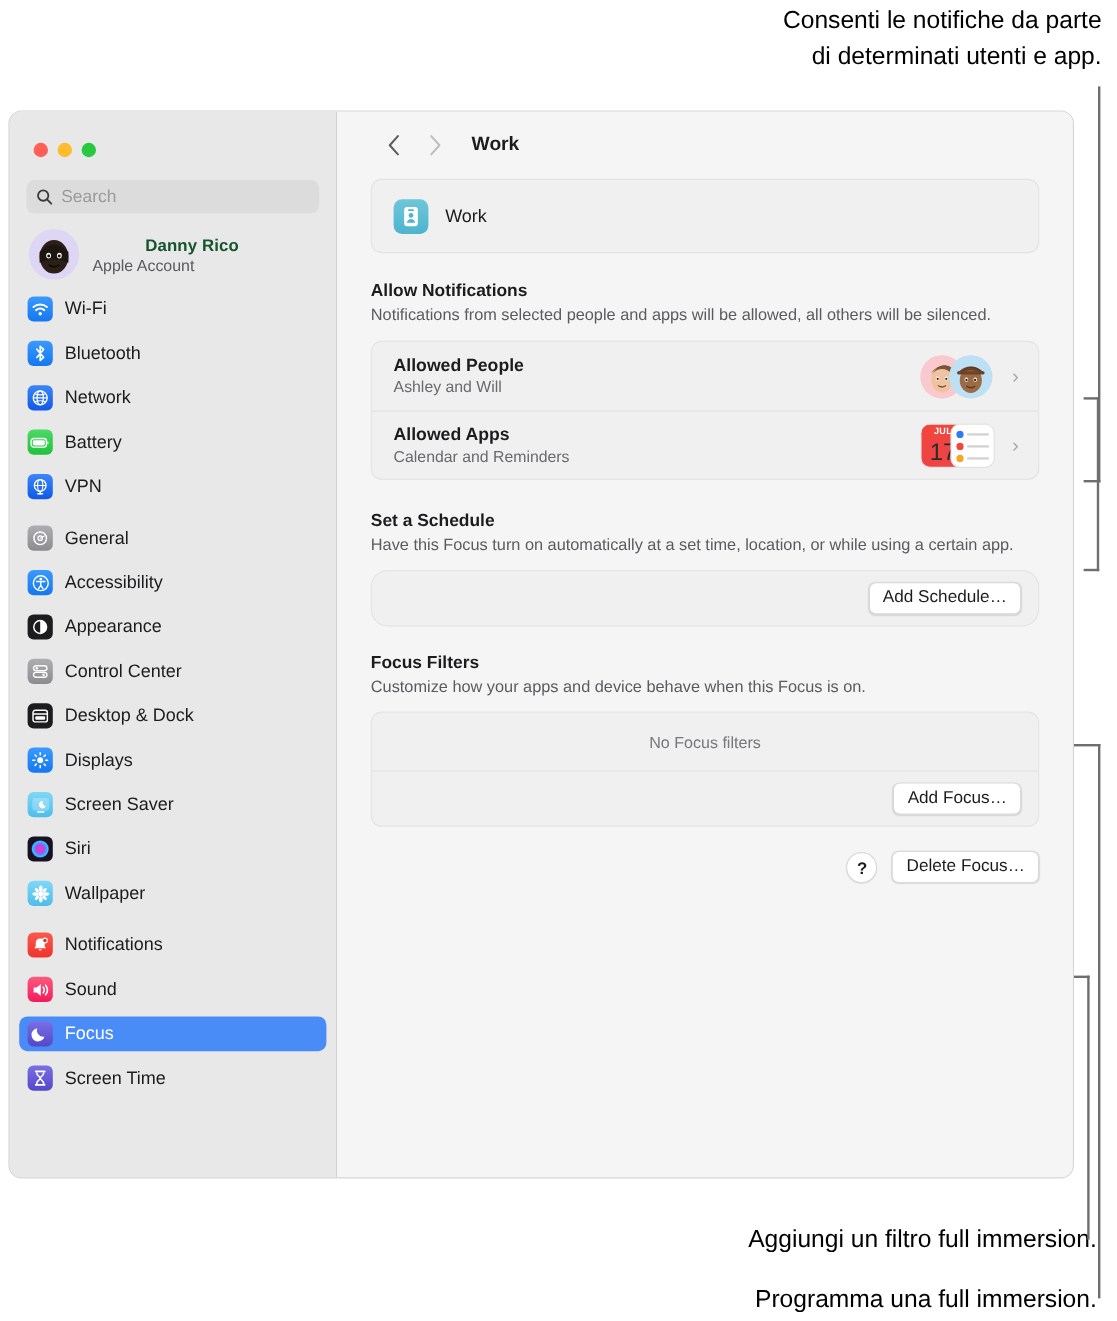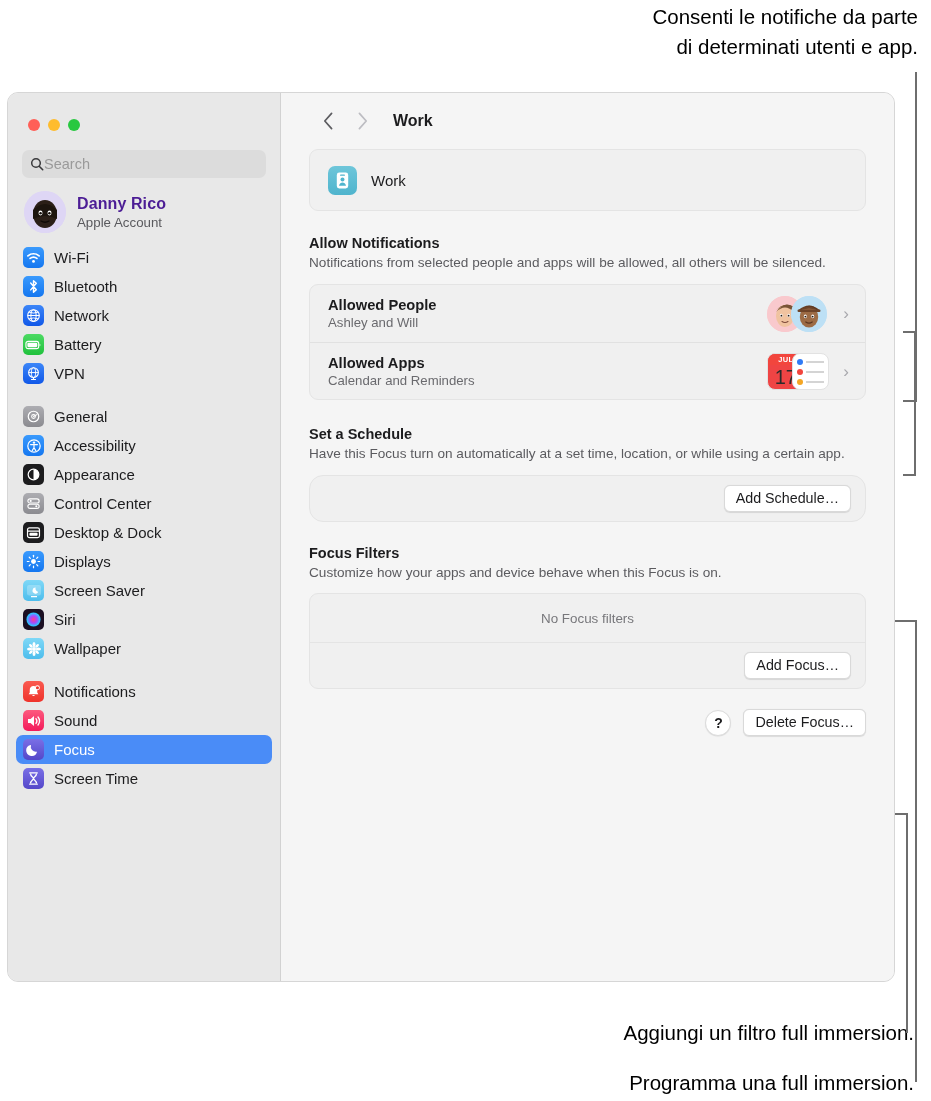--- a/index.html
+++ b/index.html
@@ -71,46 +71,47 @@
   .tl-yellow { background: #febc2e; }
   .tl-green { background: #28c840; }
 
   #search-box {
     margin: 19px 14px 0 14px;
     height: 28px;
     background: #dcdcdc;
     border-radius: 7px;
     display: flex; align-items: center;
     padding: 0 8px;
+    gap: 7px;
   }
   #search-box .sicon { flex: 0 0 auto; display:flex; }
   #search-input-text {
     color: #9a9a9a; font-size: 14.5px;
   }
 
   #account-row {
     display: flex; align-items: center; gap: 11px;
     margin: 13px 14px 0 16px;
   }
   #avatar {
     width: 42px; height: 42px; border-radius: 50%;
     background: #ded6f5;
     position: relative; overflow: hidden;
     flex: 0 0 42px;
   }
   .acct-text { display: flex; flex-direction: column; }
-  #account-name { font-size: 16px; font-weight: bold; color: #4c1d95; letter-spacing: .1px;}
+  #account-name { font-size: 14px; font-weight: bold; color: #14532d; letter-spacing: .1px; margin-left: 44px;}
   #account-sub { font-size: 13.3px; color: #5a5a5e; margin-top: 2px;}
 
   .nav-group { margin-top: 10px; }
   .nav-group.g2 { margin-top: 14px; }
   .nav-item {
     display: flex; align-items: center; gap: 10px;
     height: 29px;
-    margin: 0 8px;
+    margin: 8px 8px;
     padding: 0 7px;
     border-radius: 7px;
     box-sizing: border-box;
   }
   .nav-item .label { font-size: 15px; color: #1c1c1e; }
   .nav-item.selected { background: #4a8cf7; }
   .nav-item.selected .label { color: #ffffff; }
   .ico {
     width: 21px; height: 21px; border-radius: 5px;
     flex: 0 0 21px;

